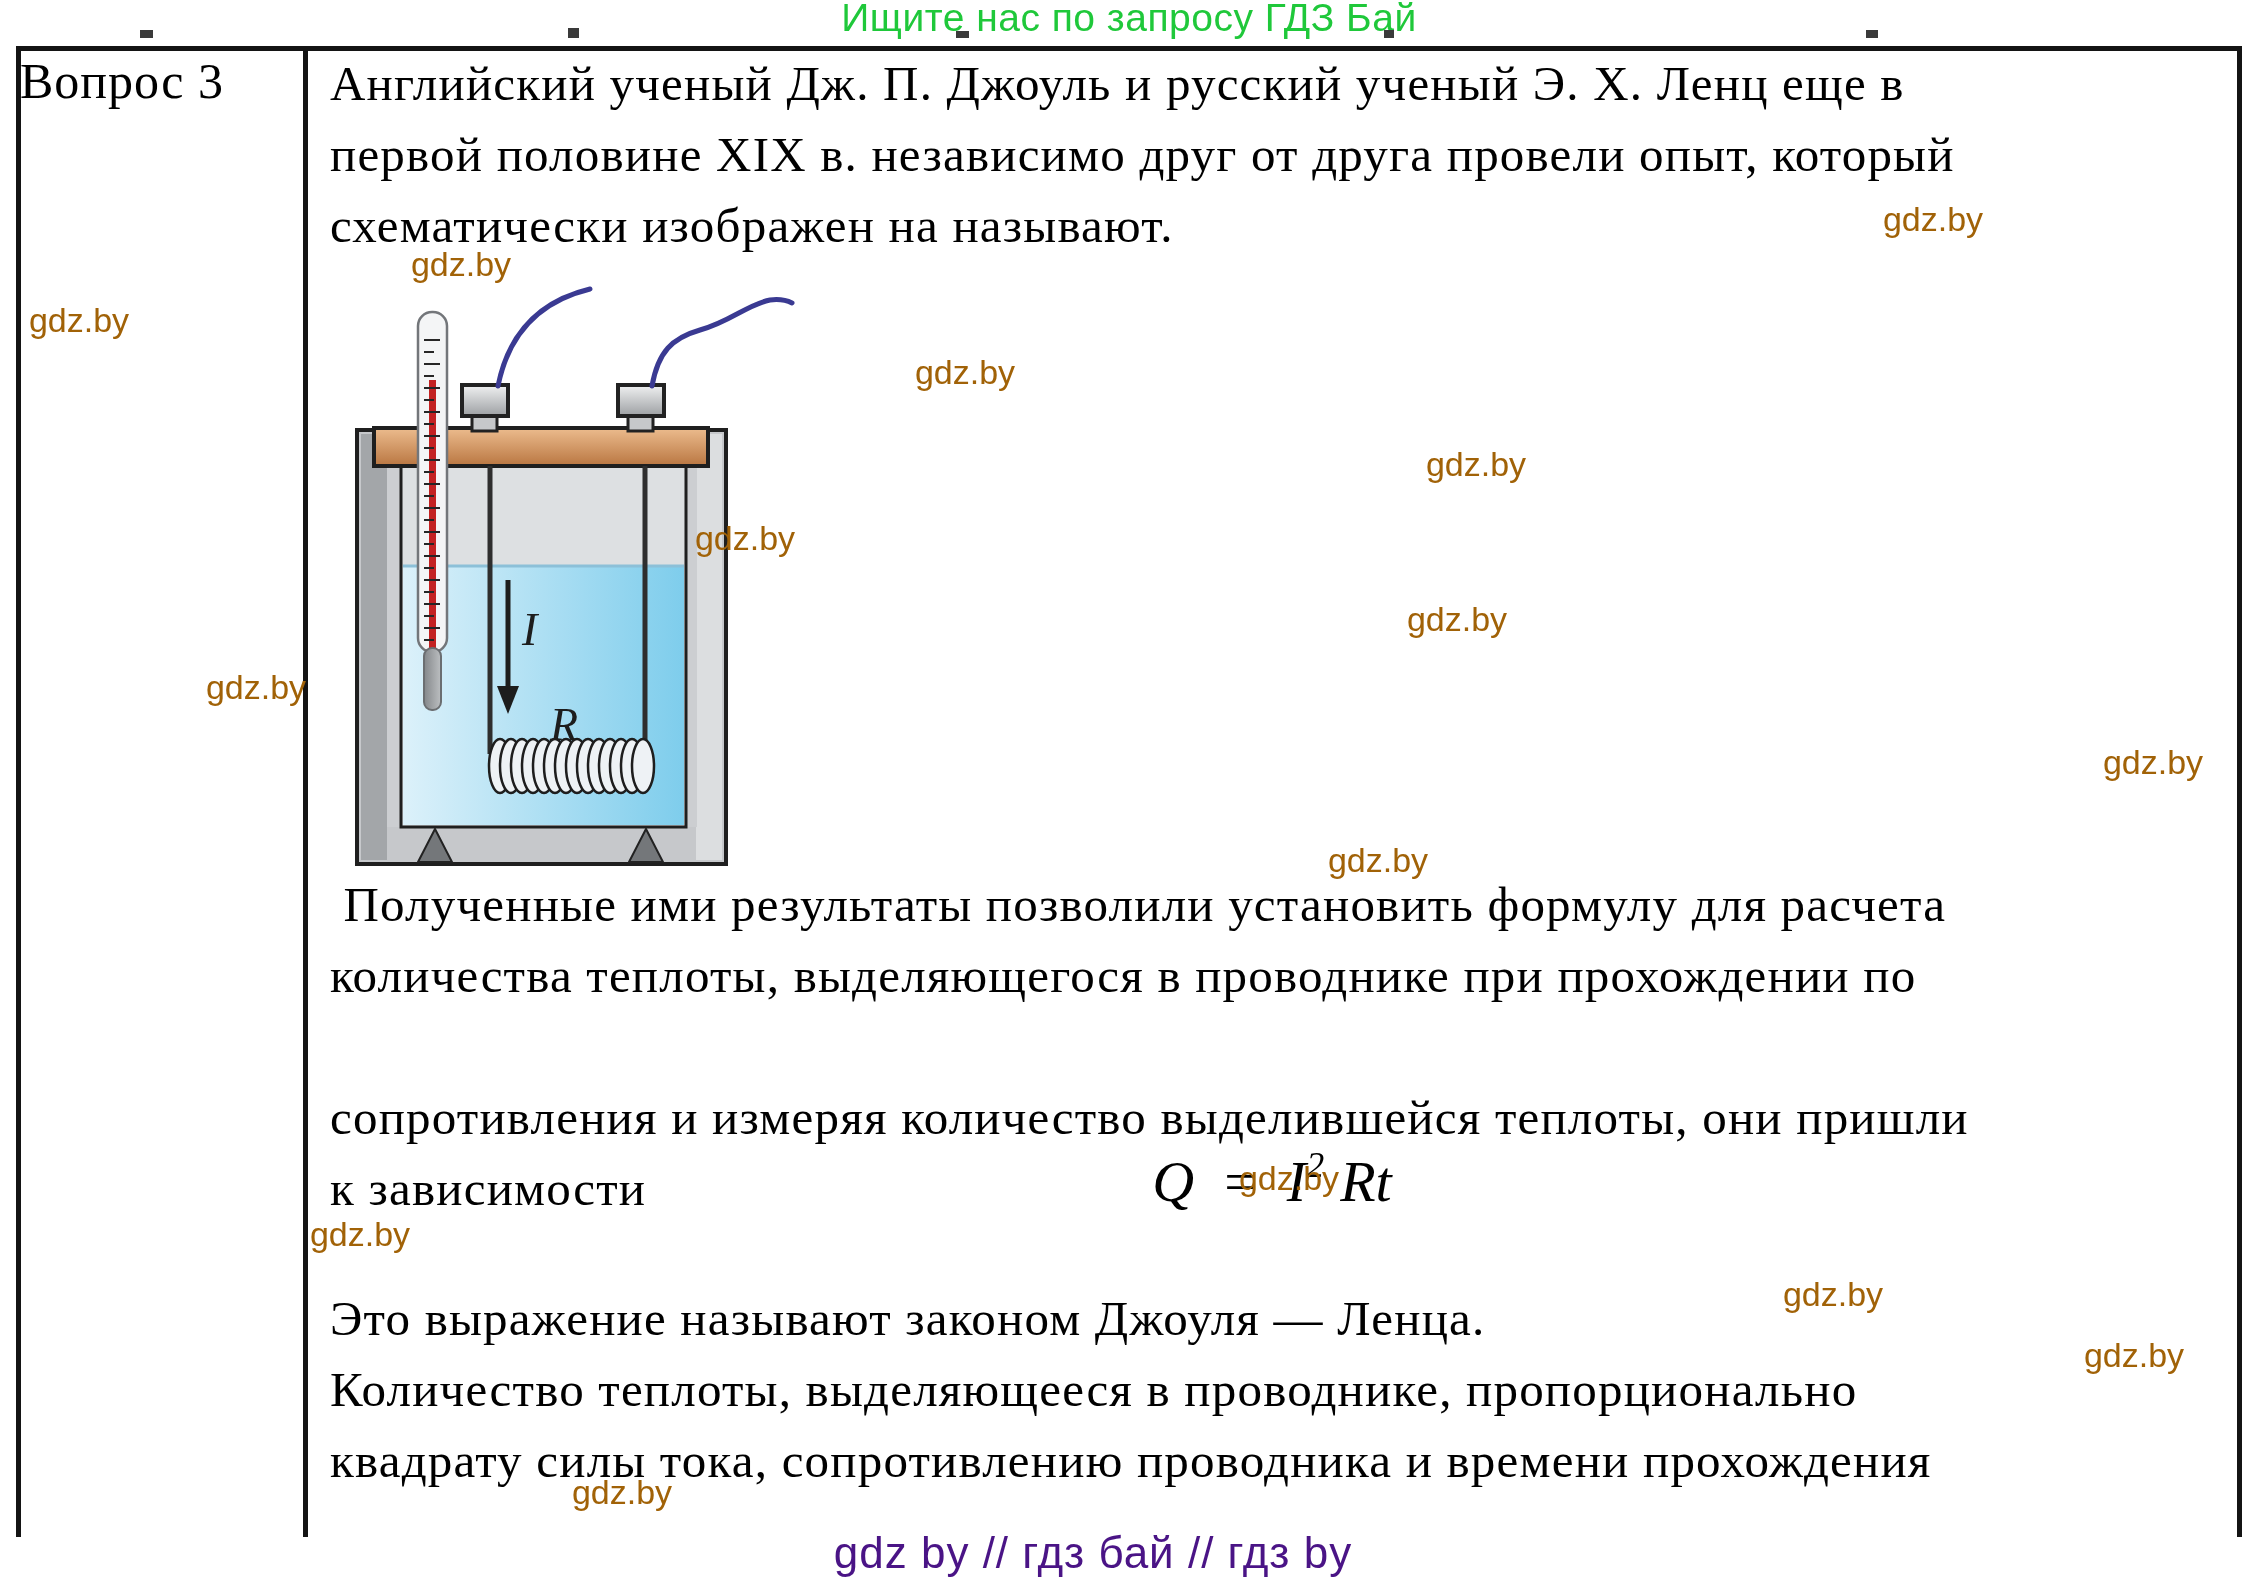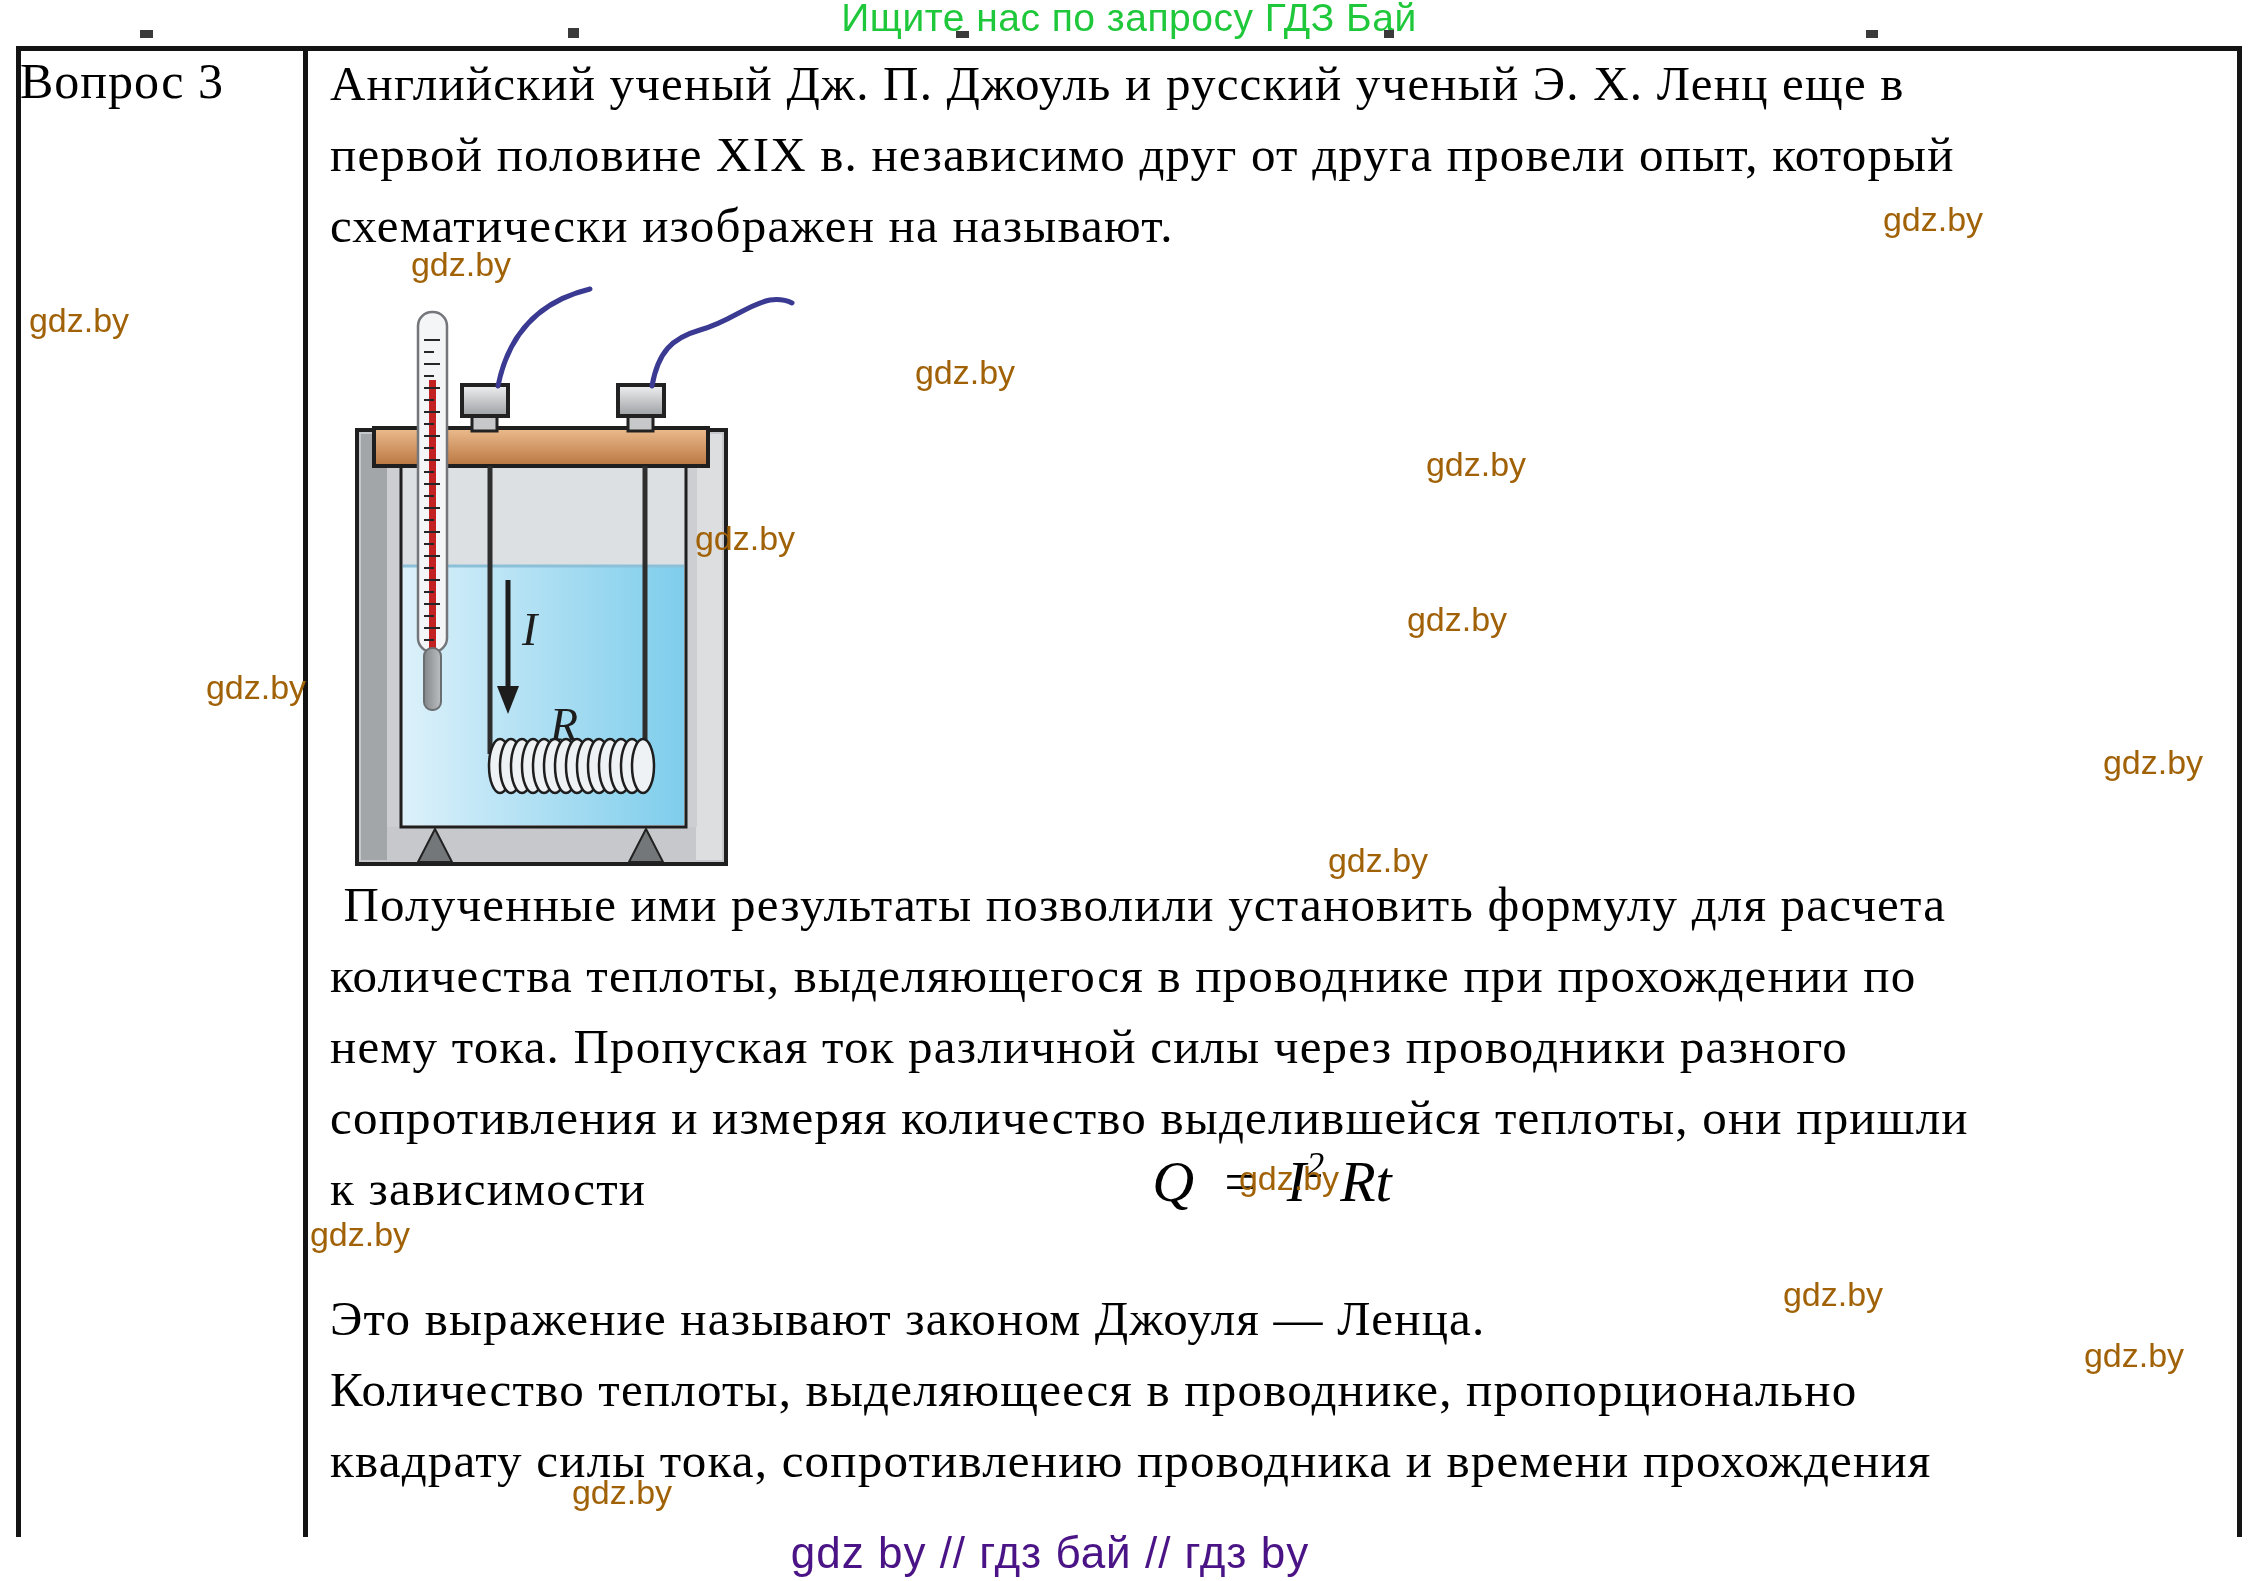--- a/index.html
+++ b/index.html
@@ -35,21 +35,21 @@
   .formula .frest { margin-left:16px; }
   .wm {
     position:absolute; transform:translate(-50%,-50%);
     font:34px "Liberation Sans", sans-serif; color:#a16207;
     white-space:nowrap;
   }
   .footer {
     position:absolute; left:0; top:1528px; width:2100px;
     text-align:center;
     font:500 44px "Liberation Sans", sans-serif;
-    color:#4a1486; letter-spacing:1px;
+    color:#4a1486; letter-spacing:1px;padding-left:43px;
   }
   .diagram { position:absolute; left:340px; top:240px; }
   .diaglabel { font:italic 46px "Liberation Serif", serif; fill:#1d1d1d; }
 </style>
 </head>
 <body>
 
 <div id="page">
 
   <div class="promo">Ищите нас по запросу ГДЗ Бай</div>
@@ -151,21 +151,20 @@
     <g>
       <line x1="168" y1="340" x2="168" y2="448" stroke="#1d1d1d" stroke-width="5"></line>
       <polygon points="157,446 179,446 168,474" fill="#1d1d1d"></polygon>
     </g>
     <text class="diaglabel" x="182" y="405">I</text>
     <text class="diaglabel" x="210" y="500">R</text>
   </svg>
 
   <div class="line" style="top:869px"> Полученные ими результаты позволили установить формулу для расчета</div>
   <div class="line" style="top:940px">количества теплоты, выделяющегося в проводнике при прохождении по</div>
-  <div class="line" style="top:1011px">нему тока. Пропуская ток различной силы через проводники разного</div>
   <div class="line" style="top:1082px">сопротивления и измеряя количество выделившейся теплоты, они пришли</div>
   <div class="line" style="top:1153px">к зависимости</div>
 
   <div class="formula">
     <span>Q</span><span class="feq">=</span><span>I</span><sup>2</sup><span class="frest">Rt</span>
   </div>
 
   <div class="line" style="top:1283px">Это выражение называют законом Джоуля — Ленца.</div>
   <div class="line" style="top:1354px">Количество теплоты, выделяющееся в проводнике, пропорционально</div>
   <div class="line" style="top:1425px">квадрату силы тока, сопротивлению проводника и времени прохождения</div>

